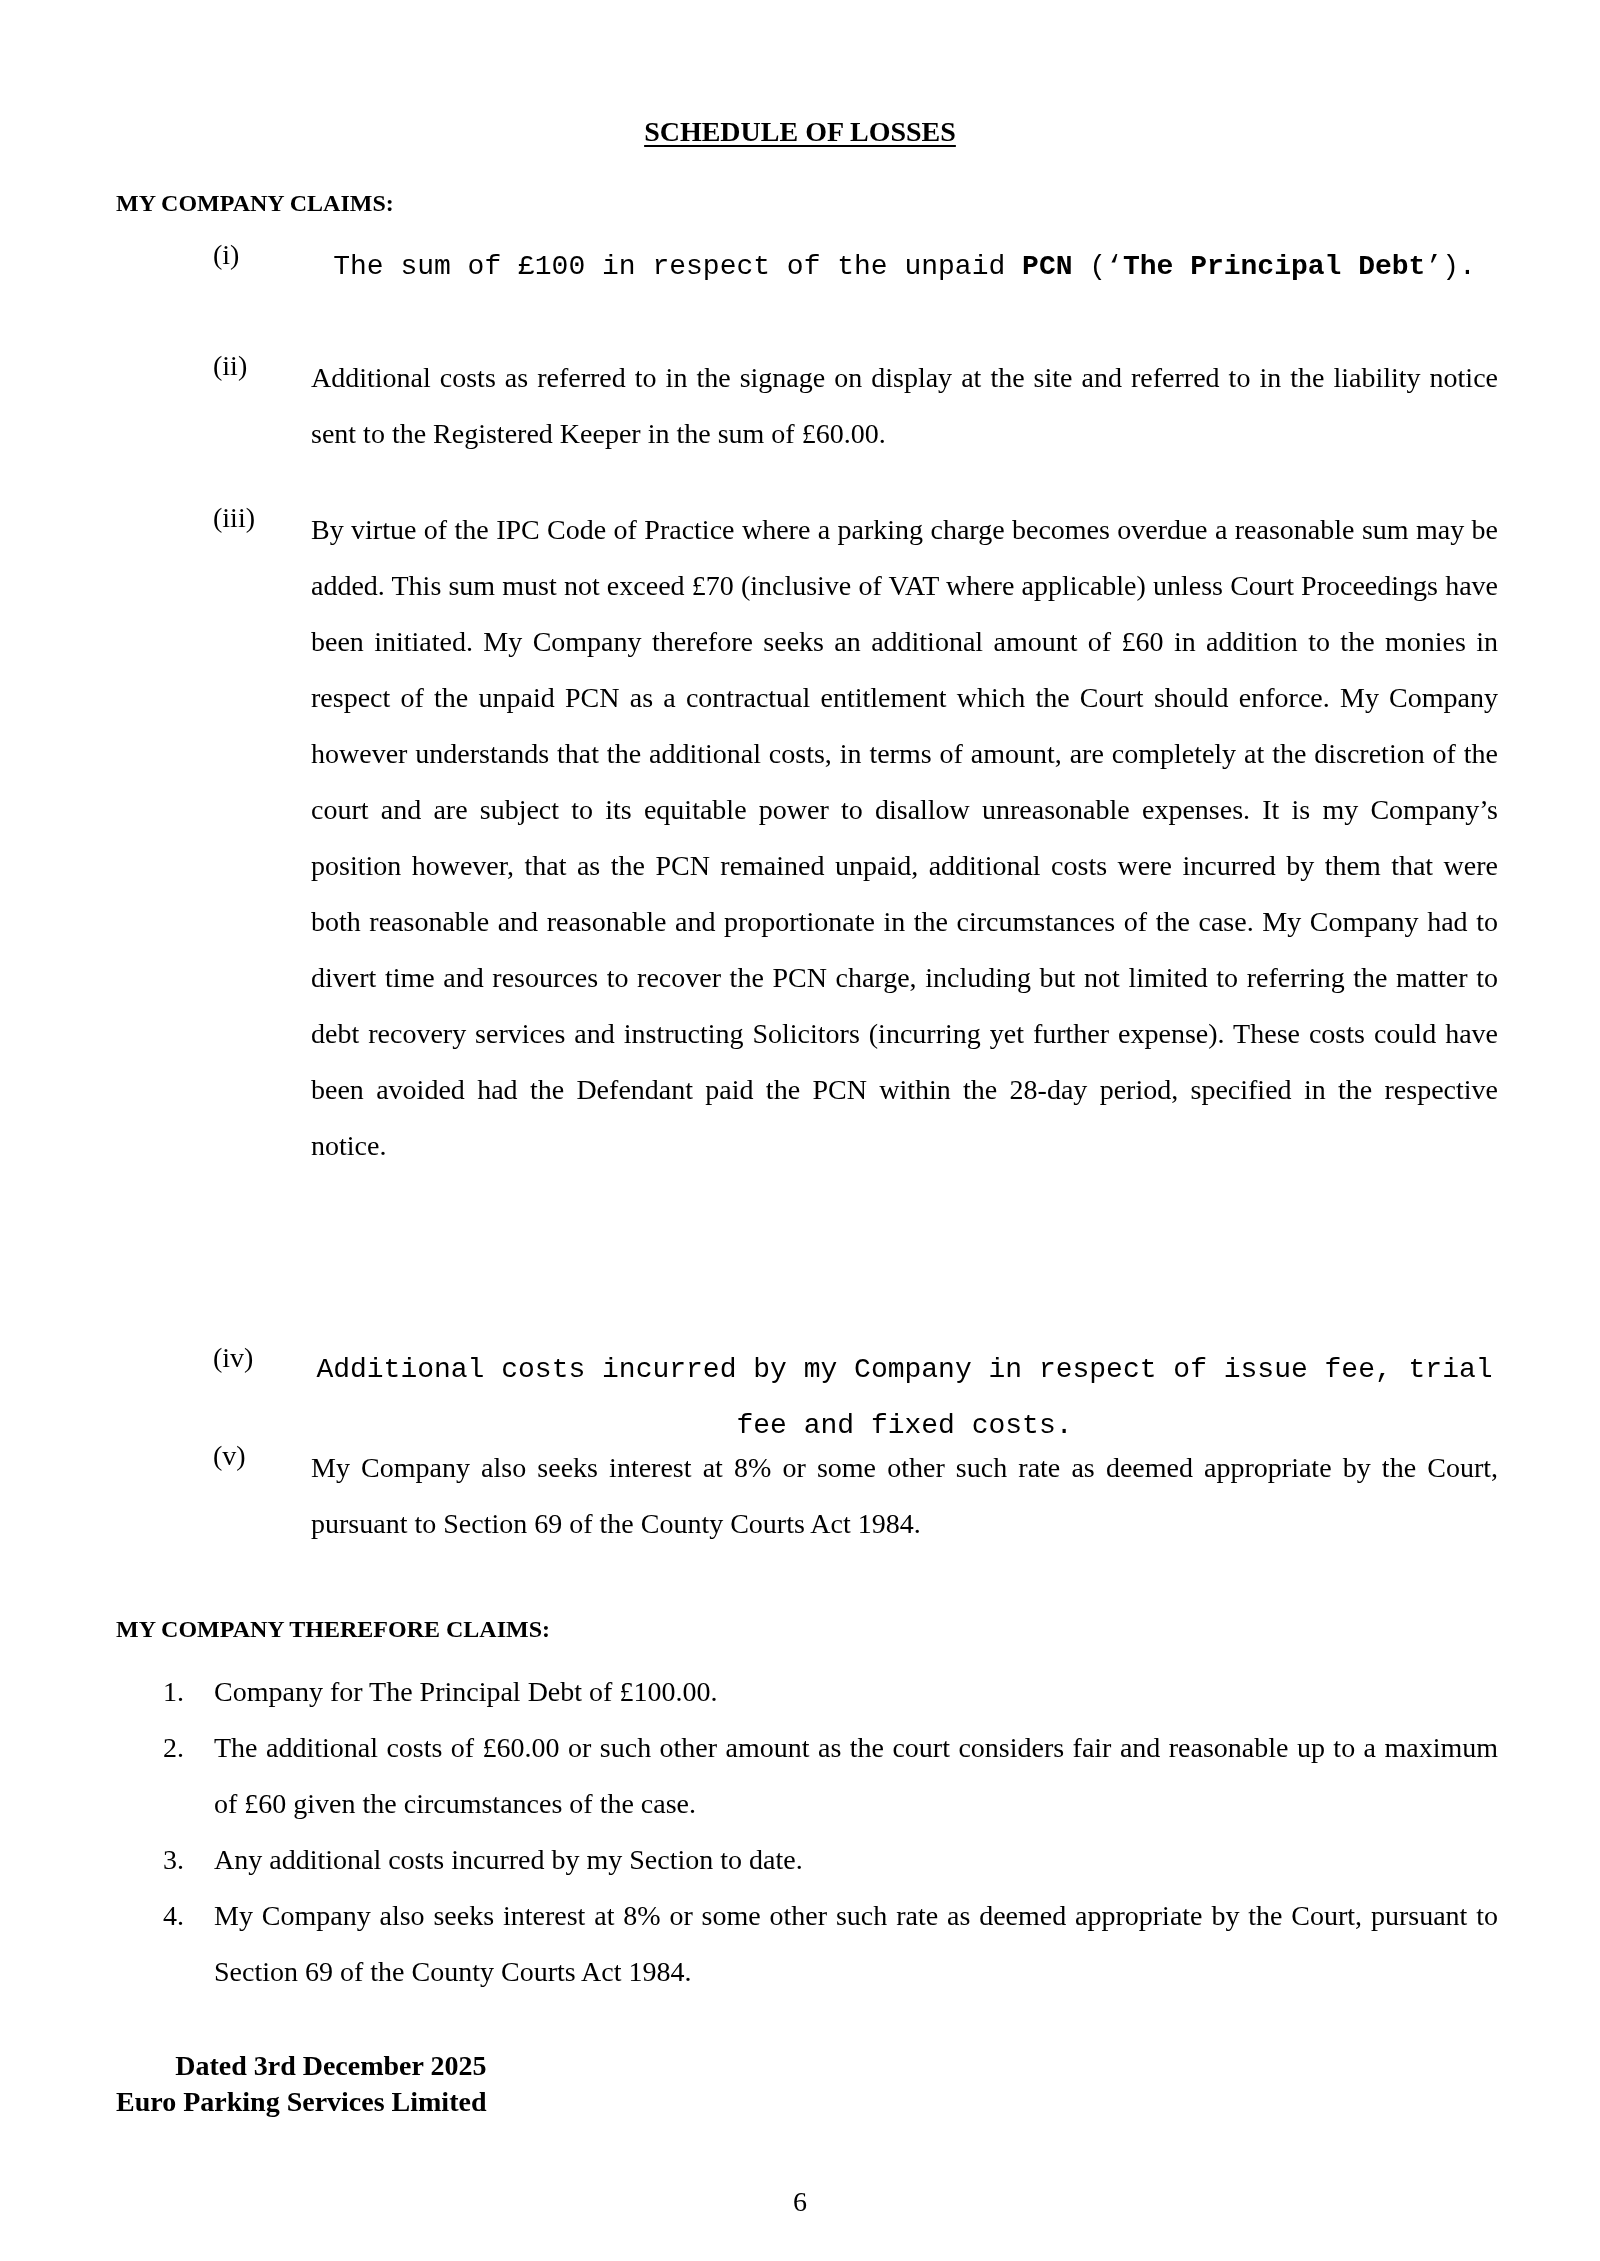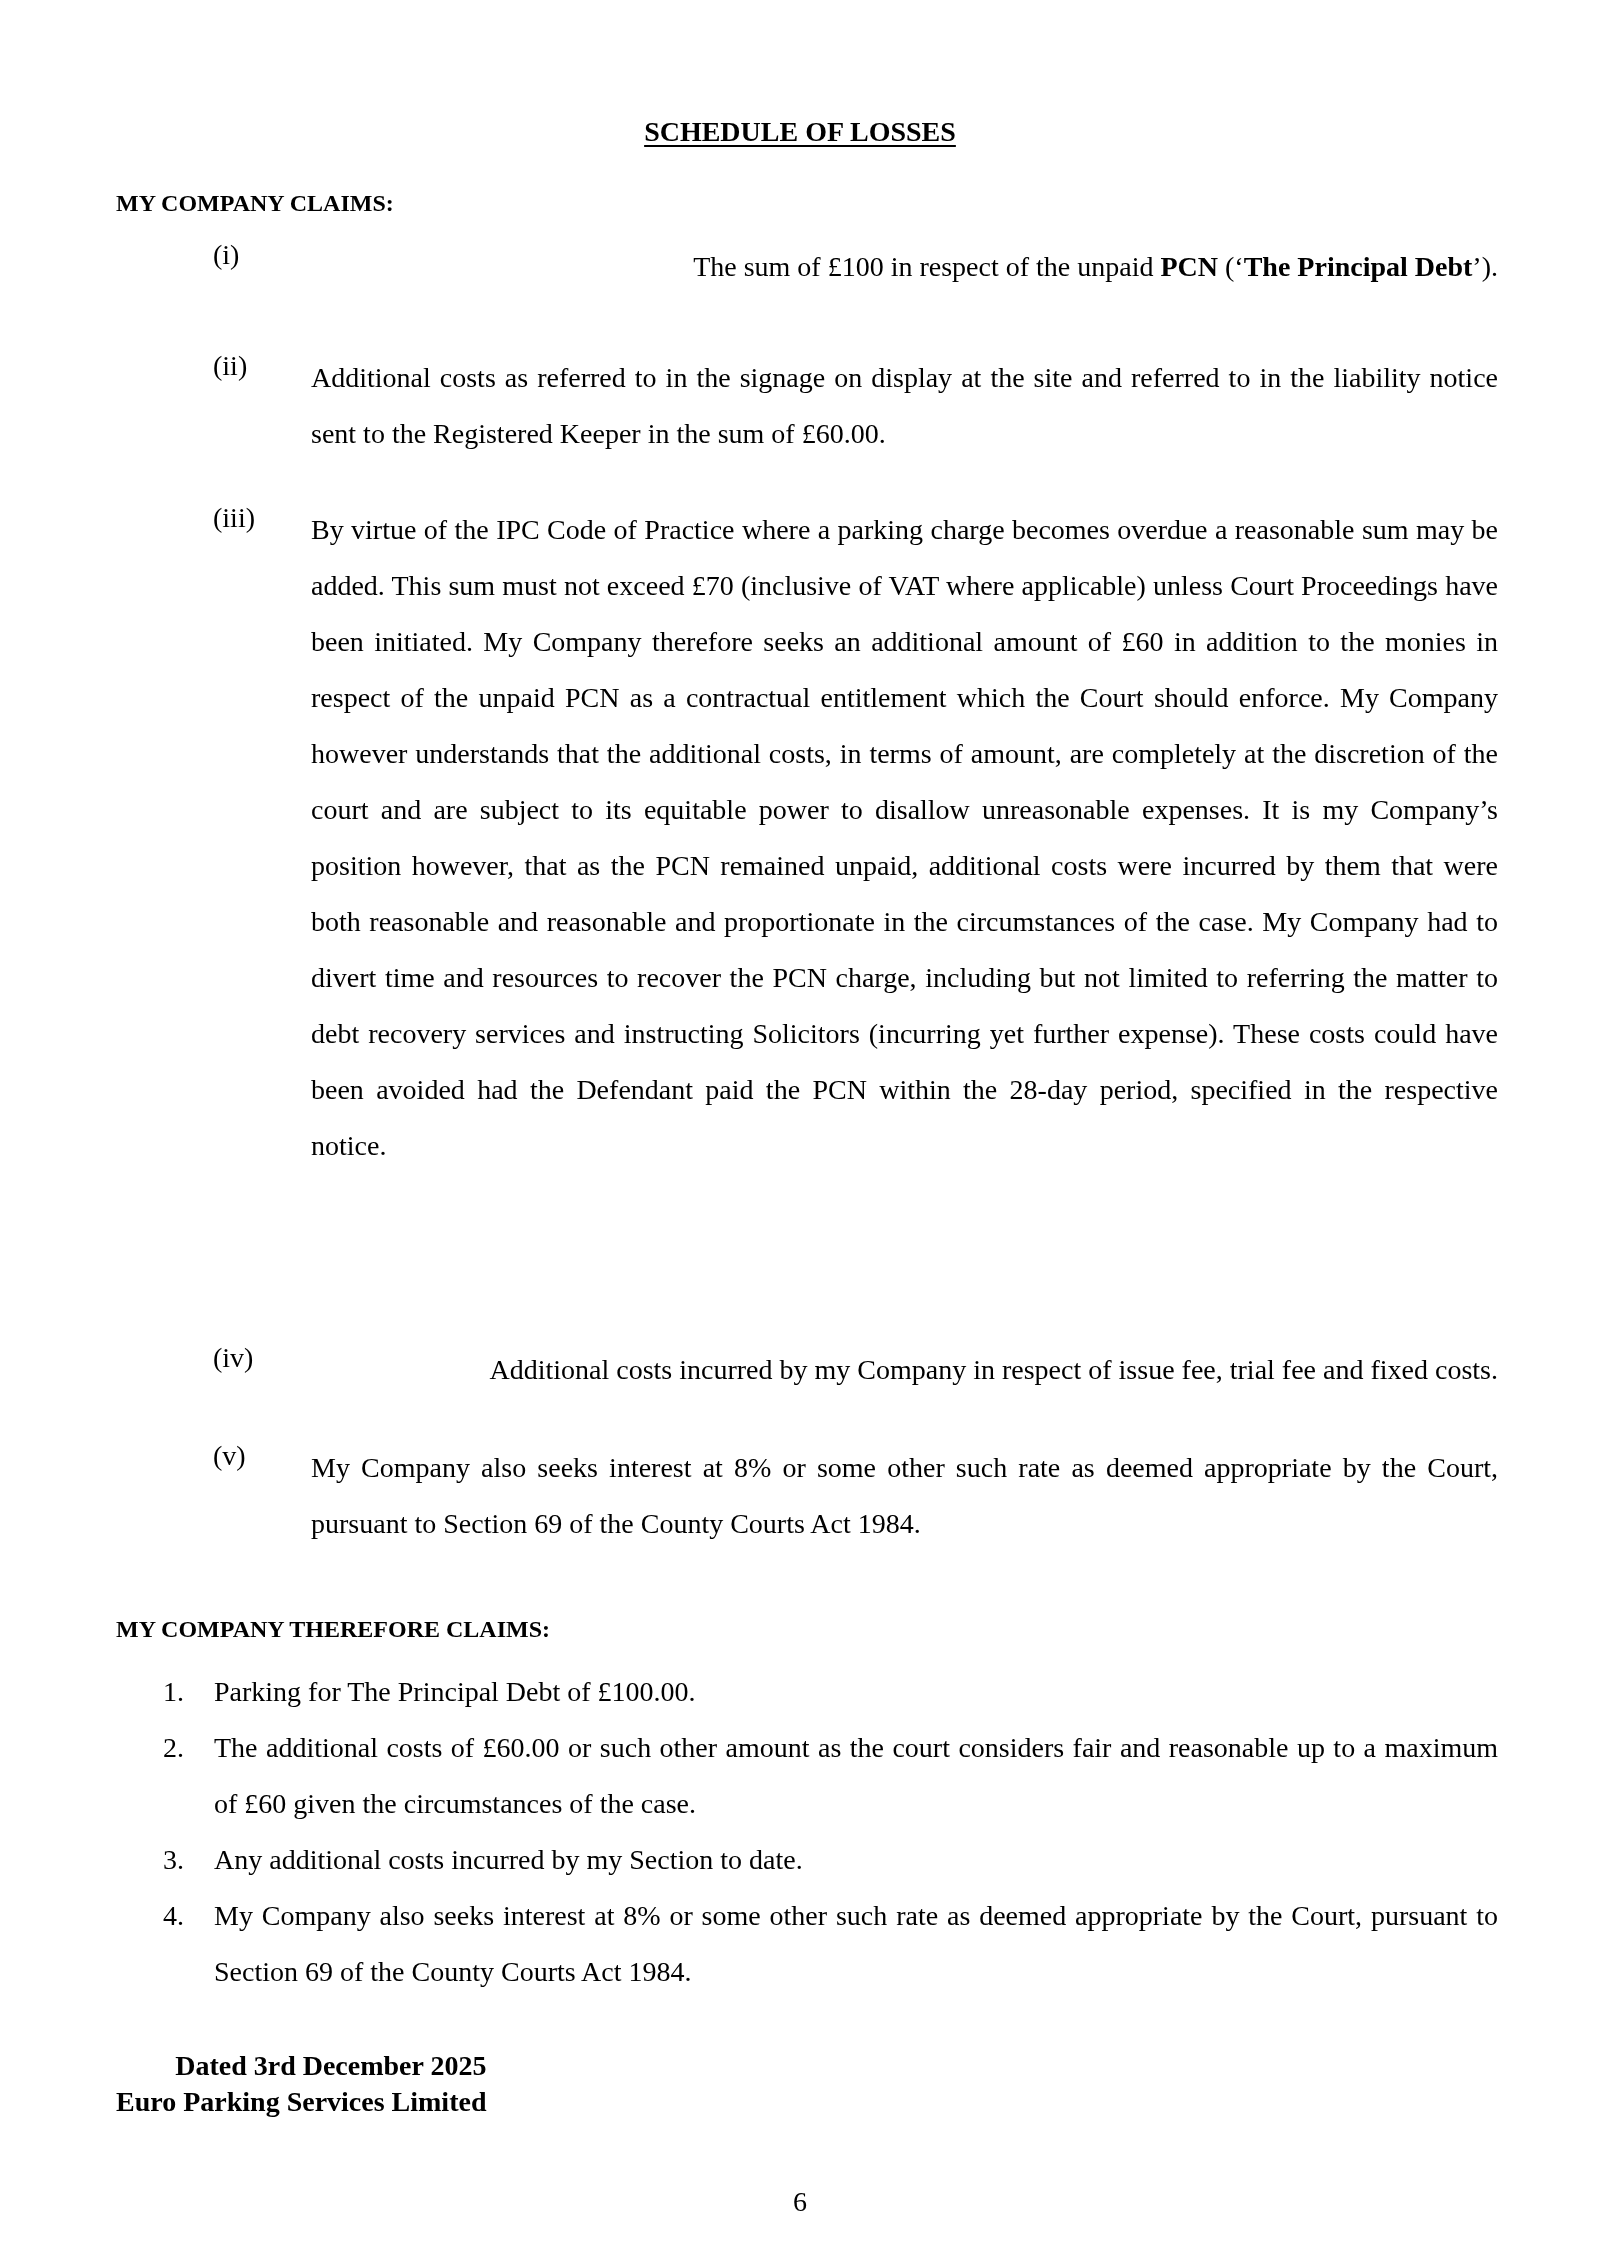--- a/index.html
+++ b/index.html
@@ -13,21 +13,21 @@
     position: absolute; top: 116px; left: 0; width: 1600px; text-align: center;
     font-weight: bold; text-decoration: underline; text-decoration-thickness: 2px;
     text-underline-offset: 4px; font-size: 28px;
   }
   .heading { position: absolute; left: 116px; font-weight: bold; font-size: 24px; }
   .item { position: absolute; left: 213px; width: 1285px; }
   .item .num { position: absolute; left: 0; top: 0; }
   .item .body {
     margin-left: 98px; width: 1187px; text-align: justify; line-height: 56px;
   }
-  .item .body.single { text-align: right; }
+  .item .body.single { text-align: center; font-family: Liberation Mono, monospace; }
   .b { font-weight: bold; }
   .nlist { position: absolute; left: 163px; width: 1335px; }
   .nlist .nitem { position: relative; line-height: 56px; }
   .nlist .nnum { position: absolute; left: 0; top: 0; }
   .nlist .ntext { margin-left: 51px; text-align: justify; }
   .footer { position: absolute; left: 116px; font-weight: bold; line-height: 36px; text-align: right; }
   .pagenum { position: absolute; top: 2186px; left: 0; width: 1600px; text-align: center; }
 </style>
 </head>
 <body>
@@ -61,21 +61,21 @@
   <div class="item" style="top:1440px;">
     <span class="num">(v)</span>
     <div class="body">My Company also seeks interest at 8% or some other such rate as deemed appropriate by the Court, pursuant to Section 69 of the County Courts Act 1984.</div>
   </div>
 
   <div class="heading" style="top:1616px;">MY COMPANY THEREFORE CLAIMS:</div>
 
   <div class="nlist" style="top:1664px;">
     <div class="nitem">
       <span class="nnum">1.</span>
-      <div class="ntext">Parking for The Principal Debt of £100.00.</div>
+      <div class="ntext">Company for The Principal Debt of £100.00.</div>
     </div>
     <div class="nitem">
       <span class="nnum">2.</span>
       <div class="ntext">The additional costs of £60.00 or such other amount as the court considers fair and reasonable up to a maximum of £60 given the circumstances of the case.</div>
     </div>
     <div class="nitem">
       <span class="nnum">3.</span>
       <div class="ntext">Any additional costs incurred by my Section to date.</div>
     </div>
     <div class="nitem">

